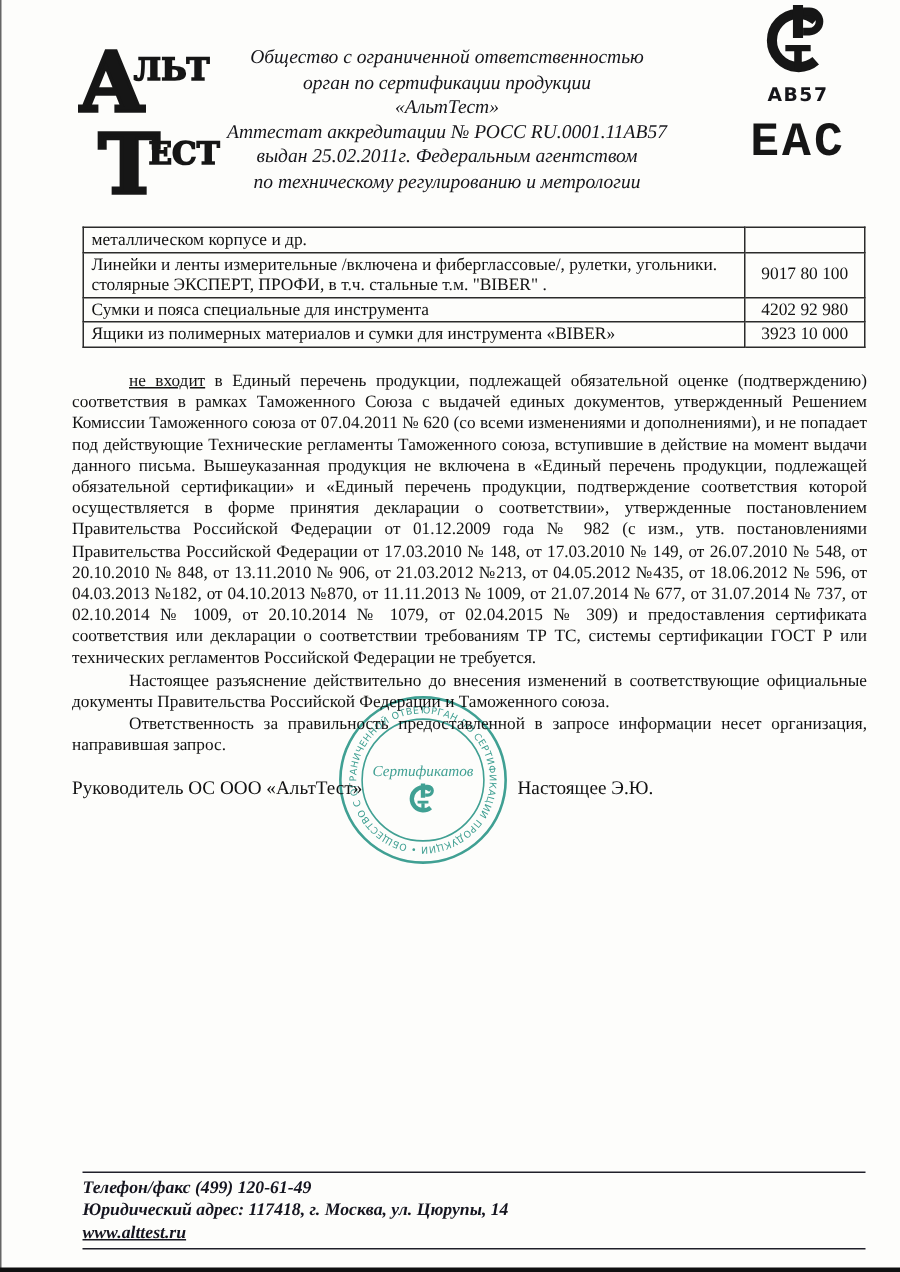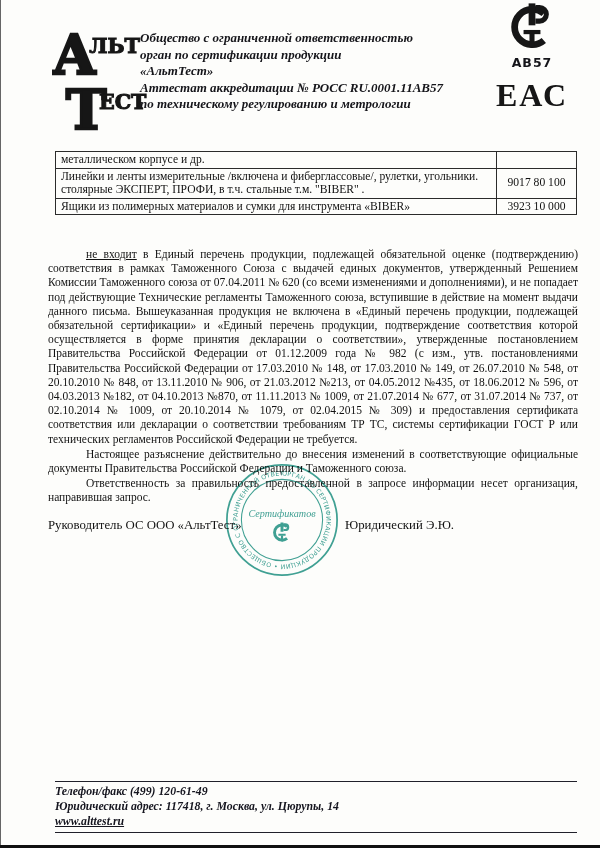--- a/index.html
+++ b/index.html
@@ -9,27 +9,27 @@
     background: #fdfdfb; overflow: hidden;
     font-family: "Liberation Serif", "DejaVu Serif", serif; color: #1c1c1c;
   }
   
   .scan-bottom { position: absolute; left: 0; right: 0; bottom: 0; height: 3px; background: #101010; }
   .scan-left { position: absolute; left: 0; top: 0; bottom: 0; width: 1px; background: #666; }
 
   
   .logo { position: absolute; left: 52px; top: 20px; width: 98px; height: 116px; }
   .header-center {
-    position: absolute; left: 140px; top: 30px; width: 316px; 
-    font-weight: bold; font-style: italic; font-size: 13px; line-height: 16.5px; color: #15151a;
+    position: absolute; left: 140px; top: 30px; width: 316px; text-align: center;
+    font-weight: normal; font-style: italic; font-size: 13px; line-height: 16.5px; color: #15151a;
   }
   .header-right { position: absolute; left: 488px; top: 0; width: 88px; text-align: center; }
   .rst-svg { width: 56px; height: 54px; display: block; margin: 0 auto; }
   .rst-code { font-family: "DejaVu Sans", sans-serif; font-weight: bold; font-size: 12.5px; letter-spacing: 1px; margin-top: 1px; color: #15151a; }
-  .eac { margin-top: 9px; font-family: Liberation Serif, serif; font-weight: 800; font-size: 32px; letter-spacing: 2px; line-height: 1; color: #161616; }
+  .eac { margin-top: 9px; font-family: Liberation Mono, monospace; font-weight: 800; font-size: 32px; letter-spacing: 2px; line-height: 1; color: #161616; }
 
   
   .products-table {
     position: absolute; left: 55px; top: 151px; width: 522px;
     border-collapse: collapse; font-size: 11.6px; line-height: 13.6px; color: #111;
   }
   .products-table td { border: 1.2px solid #2b2b2b; padding: 1px 5px; vertical-align: middle; }
   .products-table td.code { width: 80px; text-align: center; white-space: nowrap; }
 
   
@@ -69,20 +69,21 @@
       <text x="14" y="110" font-size="56" stroke-width="2.4">Т</text>
       <text x="48" y="90" font-size="21" stroke-width="1.1">ЕСТ</text>
     </g>
   </svg>
 
   <div class="header-center">
     <div>Общество с ограниченной ответственностью</div>
     <div>орган по сертификации продукции</div>
     <div>«АльтТест»</div>
     <div>Аттестат аккредитации  № РОСС RU.0001.11АВ57</div>
+    <div>выдан 25.02.2011г. Федеральным агентством</div>
     <div>по техническому регулированию и метрологии</div>
   </div>
 
   <div class="header-right">
     <svg class="rst-svg" viewBox="0 0 64 64">
       <symbol id="rstMark" viewBox="0 0 64 64">
         <path d="M46 16 A21 21 0 1 0 46 48" fill="none" stroke="currentColor" stroke-width="8"></path>
         <path d="M32 4 L32 30" fill="none" stroke="currentColor" stroke-width="8"></path>
         <path d="M36 9 h5 a8 8 0 0 1 0 16 h-5" fill="none" stroke="currentColor" stroke-width="6"></path>
         <path d="M22 38 h20" fill="none" stroke="currentColor" stroke-width="5"></path>
@@ -100,34 +101,38 @@
     <tbody>
       <tr>
         <td>металлическом корпусе и др.</td>
         <td class="code"></td>
       </tr>
       <tr>
         <td>Линейки и ленты измерительные /включена и фиберглассовые/, рулетки, угольники. столярные  ЭКСПЕРТ, ПРОФИ, в т.ч. стальные  т.м. "BIBER" .</td>
         <td class="code">9017 80 100</td>
       </tr>
       <tr>
+        <td>Сумки и пояса  специальные для инструмента</td>
+        <td class="code">4202 92 980</td>
+      </tr>
+      <tr>
         <td>Ящики из полимерных материалов и сумки для инструмента «BIBER»</td>
         <td class="code">3923 10 000</td>
       </tr>
     </tbody>
   </table>
 
   <div class="body-text">
     <p><span class="u">не входит</span><span> в Единый перечень продукции, подлежащей обязательной оценке (подтверждению) соответствия в рамках Таможенного Союза с выдачей единых документов, утвержденный Решением Комиссии Таможенного союза от 07.04.2011 № 620 (со всеми изменениями и дополнениями), и не попадает под действующие Технические регламенты Таможенного союза, вступившие в действие на момент выдачи данного письма. Вышеуказанная продукция не включена в «Единый перечень продукции, подлежащей обязательной сертификации» и «Единый перечень продукции, подтверждение соответствия которой осуществляется в форме принятия декларации о соответствии», утвержденные постановлением Правительства Российской Федерации от 01.12.2009 года № 982 (с изм., утв. постановлениями Правительства Российской Федерации от 17.03.2010 № 148, от 17.03.2010 № 149, от 26.07.2010 № 548, от 20.10.2010 № 848, от 13.11.2010 № 906, от 21.03.2012 №213, от 04.05.2012 №435, от 18.06.2012 № 596, от 04.03.2013 №182, от 04.10.2013 №870, от 11.11.2013 № 1009, от 21.07.2014 № 677, от 31.07.2014 № 737, от 02.10.2014 № 1009, от 20.10.2014 № 1079, от 02.04.2015 № 309) и предоставления сертификата соответствия или декларации о соответствии требованиям ТР ТС,  системы сертификации ГОСТ Р или технических регламентов Российской Федерации не требуется.</span></p>
     <p>Настоящее разъяснение действительно до внесения изменений в соответствующие официальные документы Правительства Российской Федерации и Таможенного союза.</p>
     <p>Ответственность за правильность предоставленной в запросе информации несет организация, направившая запрос.</p>
   </div>
 
   <div class="sig-title">Руководитель ОС ООО «АльтТест»</div>
-  <div class="sig-name">Юридический Э.Ю.</div>
+  <div class="sig-name">Настоящее Э.Ю.</div>
 
   <svg class="stamp" viewBox="0 0 120 120">
     <defs>
         <path id="stampRing" d="M 60 14 A 46 46 0 1 1 59.9 14"></path>
       </defs>
     <circle cx="60" cy="60" r="57" fill="none" stroke="#2f998c" stroke-width="1.8"></circle>
     <circle cx="60" cy="60" r="42" fill="none" stroke="#2f998c" stroke-width="1.1"></circle>
     <text font-size="6.5" fill="#2f998c" font-family="'DejaVu Sans', sans-serif" letter-spacing="0.3">
       <textPath href="#stampRing">ОРГАН ПО СЕРТИФИКАЦИИ ПРОДУКЦИИ • ОБЩЕСТВО С ОГРАНИЧЕННОЙ ОТВЕТСТВЕННОСТЬЮ «АЛЬТТЕСТ» •</textPath>
     </text>

